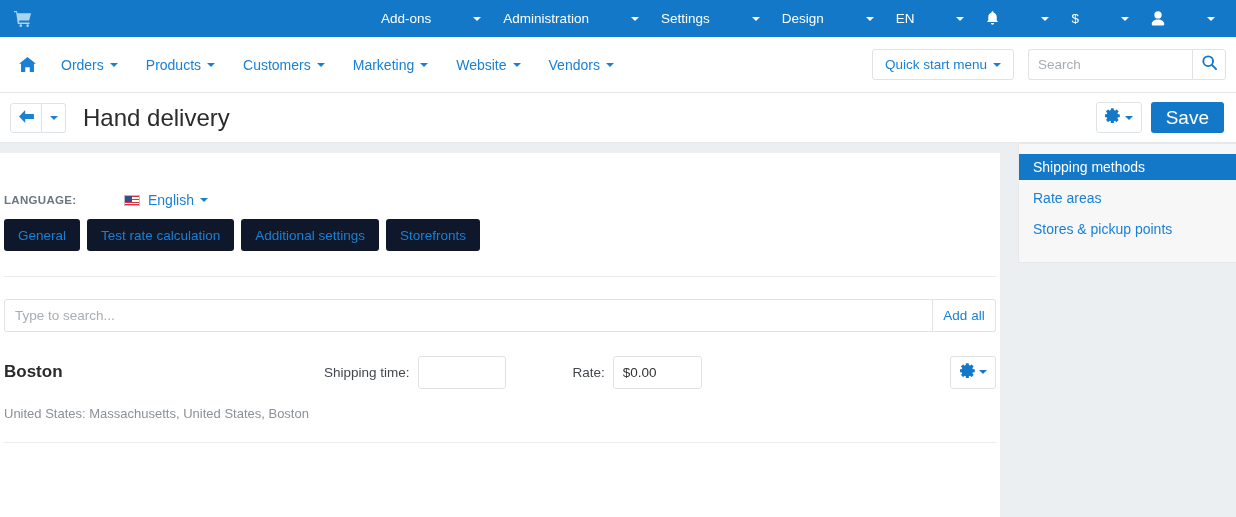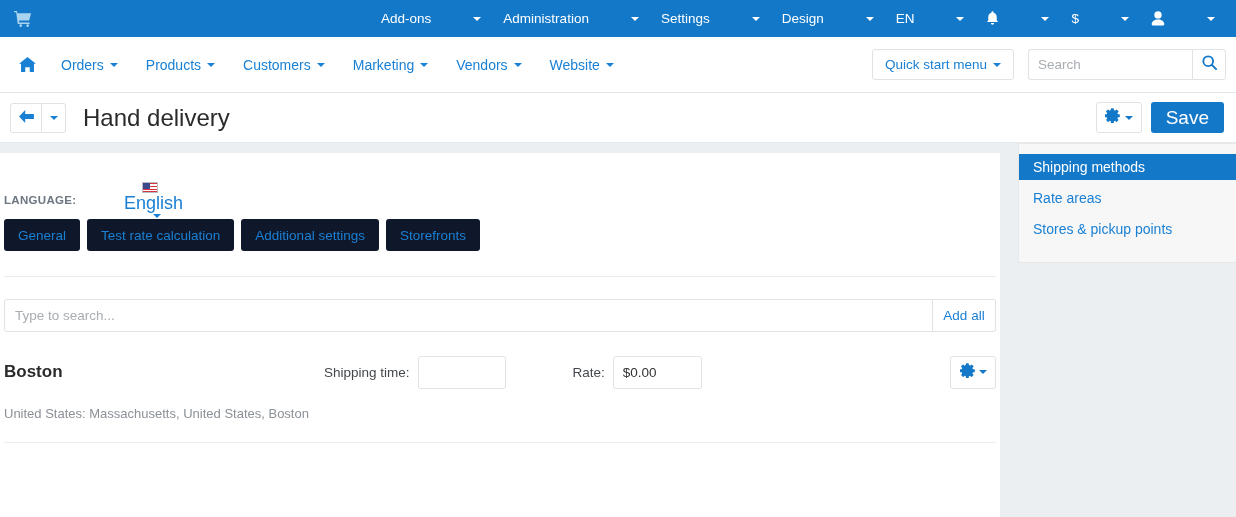--- a/index.html
+++ b/index.html
@@ -214,25 +214,24 @@
       #ffffff 1.4px, #ffffff 2.8px
     );
   }
   .flag .canton {
     position: absolute; left: 0; top: 0;
     width: 7px; height: 6px;
     background: #3b4a8c;
   }
   .lang-value {
     color: #1a80d4;
-    font-size: 18px;
-    cursor: pointer;
-    display: flex;
-    align-items: center;
-    flex-direction: column;
+    font-size: 14px;
+    cursor: pointer;
+    display: flex;
+    align-items: center;
   }
 
   
   .tabs {
     display: flex;
     gap: 7px;
     margin-top: 6px;
   }
   .tab {
     background: #0f172a;
@@ -446,25 +445,25 @@
   </div>
   <div class="mainnav-item">
     <span>Customers</span>
       <i class="caret"></i>
   </div>
   <div class="mainnav-item">
     <span>Marketing</span>
       <i class="caret"></i>
   </div>
   <div class="mainnav-item">
+    <span>Website</span>
+      <i class="caret"></i>
+  </div>
+  <div class="mainnav-item">
     <span>Vendors</span>
-      <i class="caret"></i>
-  </div>
-  <div class="mainnav-item">
-    <span>Website</span>
       <i class="caret"></i>
   </div>
   <div class="mainnav-spacer"></div>
   <div class="qsm-btn">
     <span>Quick start menu</span>
       <i class="caret"></i>
   </div>
   <div class="search-wrap">
     <input class="search-input" type="text" placeholder="Search" style="">
     <div class="search-btn">

